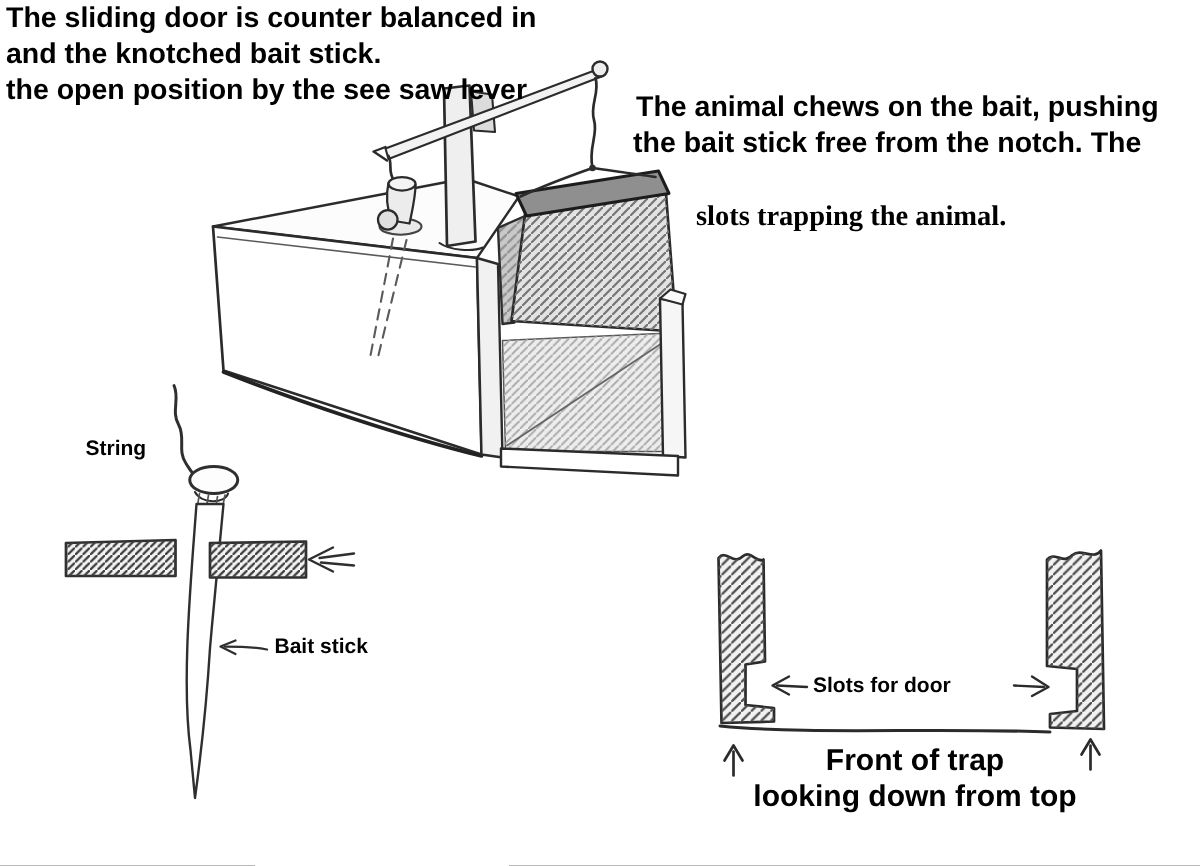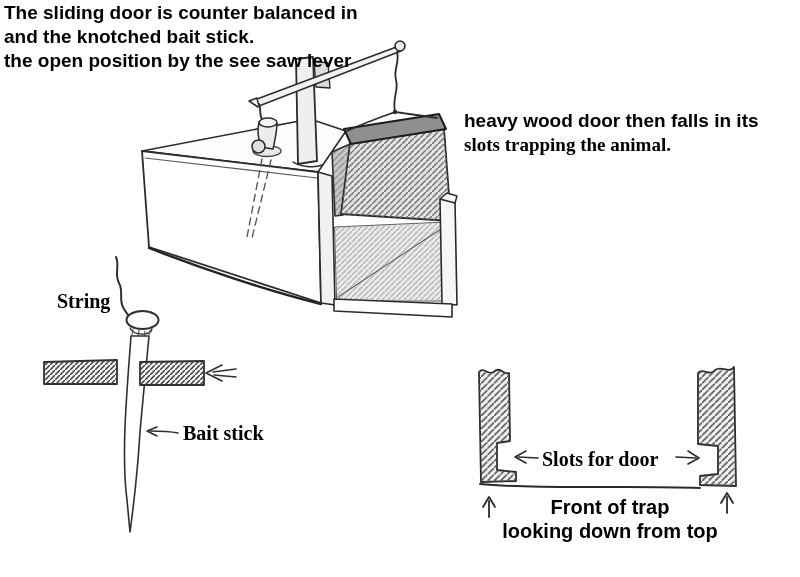--- a/index.html
+++ b/index.html
@@ -2,21 +2,21 @@
 <html><head>
 <meta charset="utf-8">
 <style>
   html,body{margin:0;padding:0;background:#888;}
   .stage{
     position:relative;width:800px;height:577px;background:#ffffff;
     font-family:"Liberation Sans",sans-serif;overflow:hidden;
   }
   .cap{position:absolute;font-weight:bold;color:#000;white-space:nowrap;}
   .cap19{font-size:19px;line-height:24px;}
-  .lbl18{font-size:20px;font-family:Liberation Serif, serif;}
+  .lbl18{font-size:14px;}
   .lbl20{font-size:20px;}
   .center280{width:280px;text-align:center;}
   svg{position:absolute;left:0;top:0;}
 </style>
 </head>
 <body>
 
 <div class="stage">
 
   <svg width="800" height="577" viewBox="0 0 800 577">
@@ -148,21 +148,22 @@
       </g>
     </g>
   </svg>
 
   <div class="cap cap19" style="left:4px;top:1px;">
     <div>The sliding door is counter balanced in</div>
     <div>and the knotched bait stick.</div>
     <div>the open position by the see saw lever</div>
   </div>
 
-  <div class="cap cap19" style="left:464px;top:109px;">heavy wood door then falls in its</div>
+  <div class="cap cap19" style="left:424px;top:60px;">The animal chews on the bait, pushing</div>
+  <div class="cap cap19" style="left:422px;top:84px;">the bait stick free from the notch. The</div>
   <div class="cap cap19" style="left:464px;top:133px;font-family:Liberation Serif, serif;">slots trapping the animal.</div>
 
   <div class="cap lbl18" style="left:57px;top:290px;">String</div>
   <div class="cap lbl18" style="left:183px;top:422px;">Bait stick</div>
   <div class="cap lbl18" style="left:542px;top:448px;">Slots for door</div>
   <div class="cap lbl20 center280" style="left:470px;top:496px;">Front of trap</div>
   <div class="cap lbl20 center280" style="left:470px;top:520px;">looking down from top</div>
 
 </div>
 

